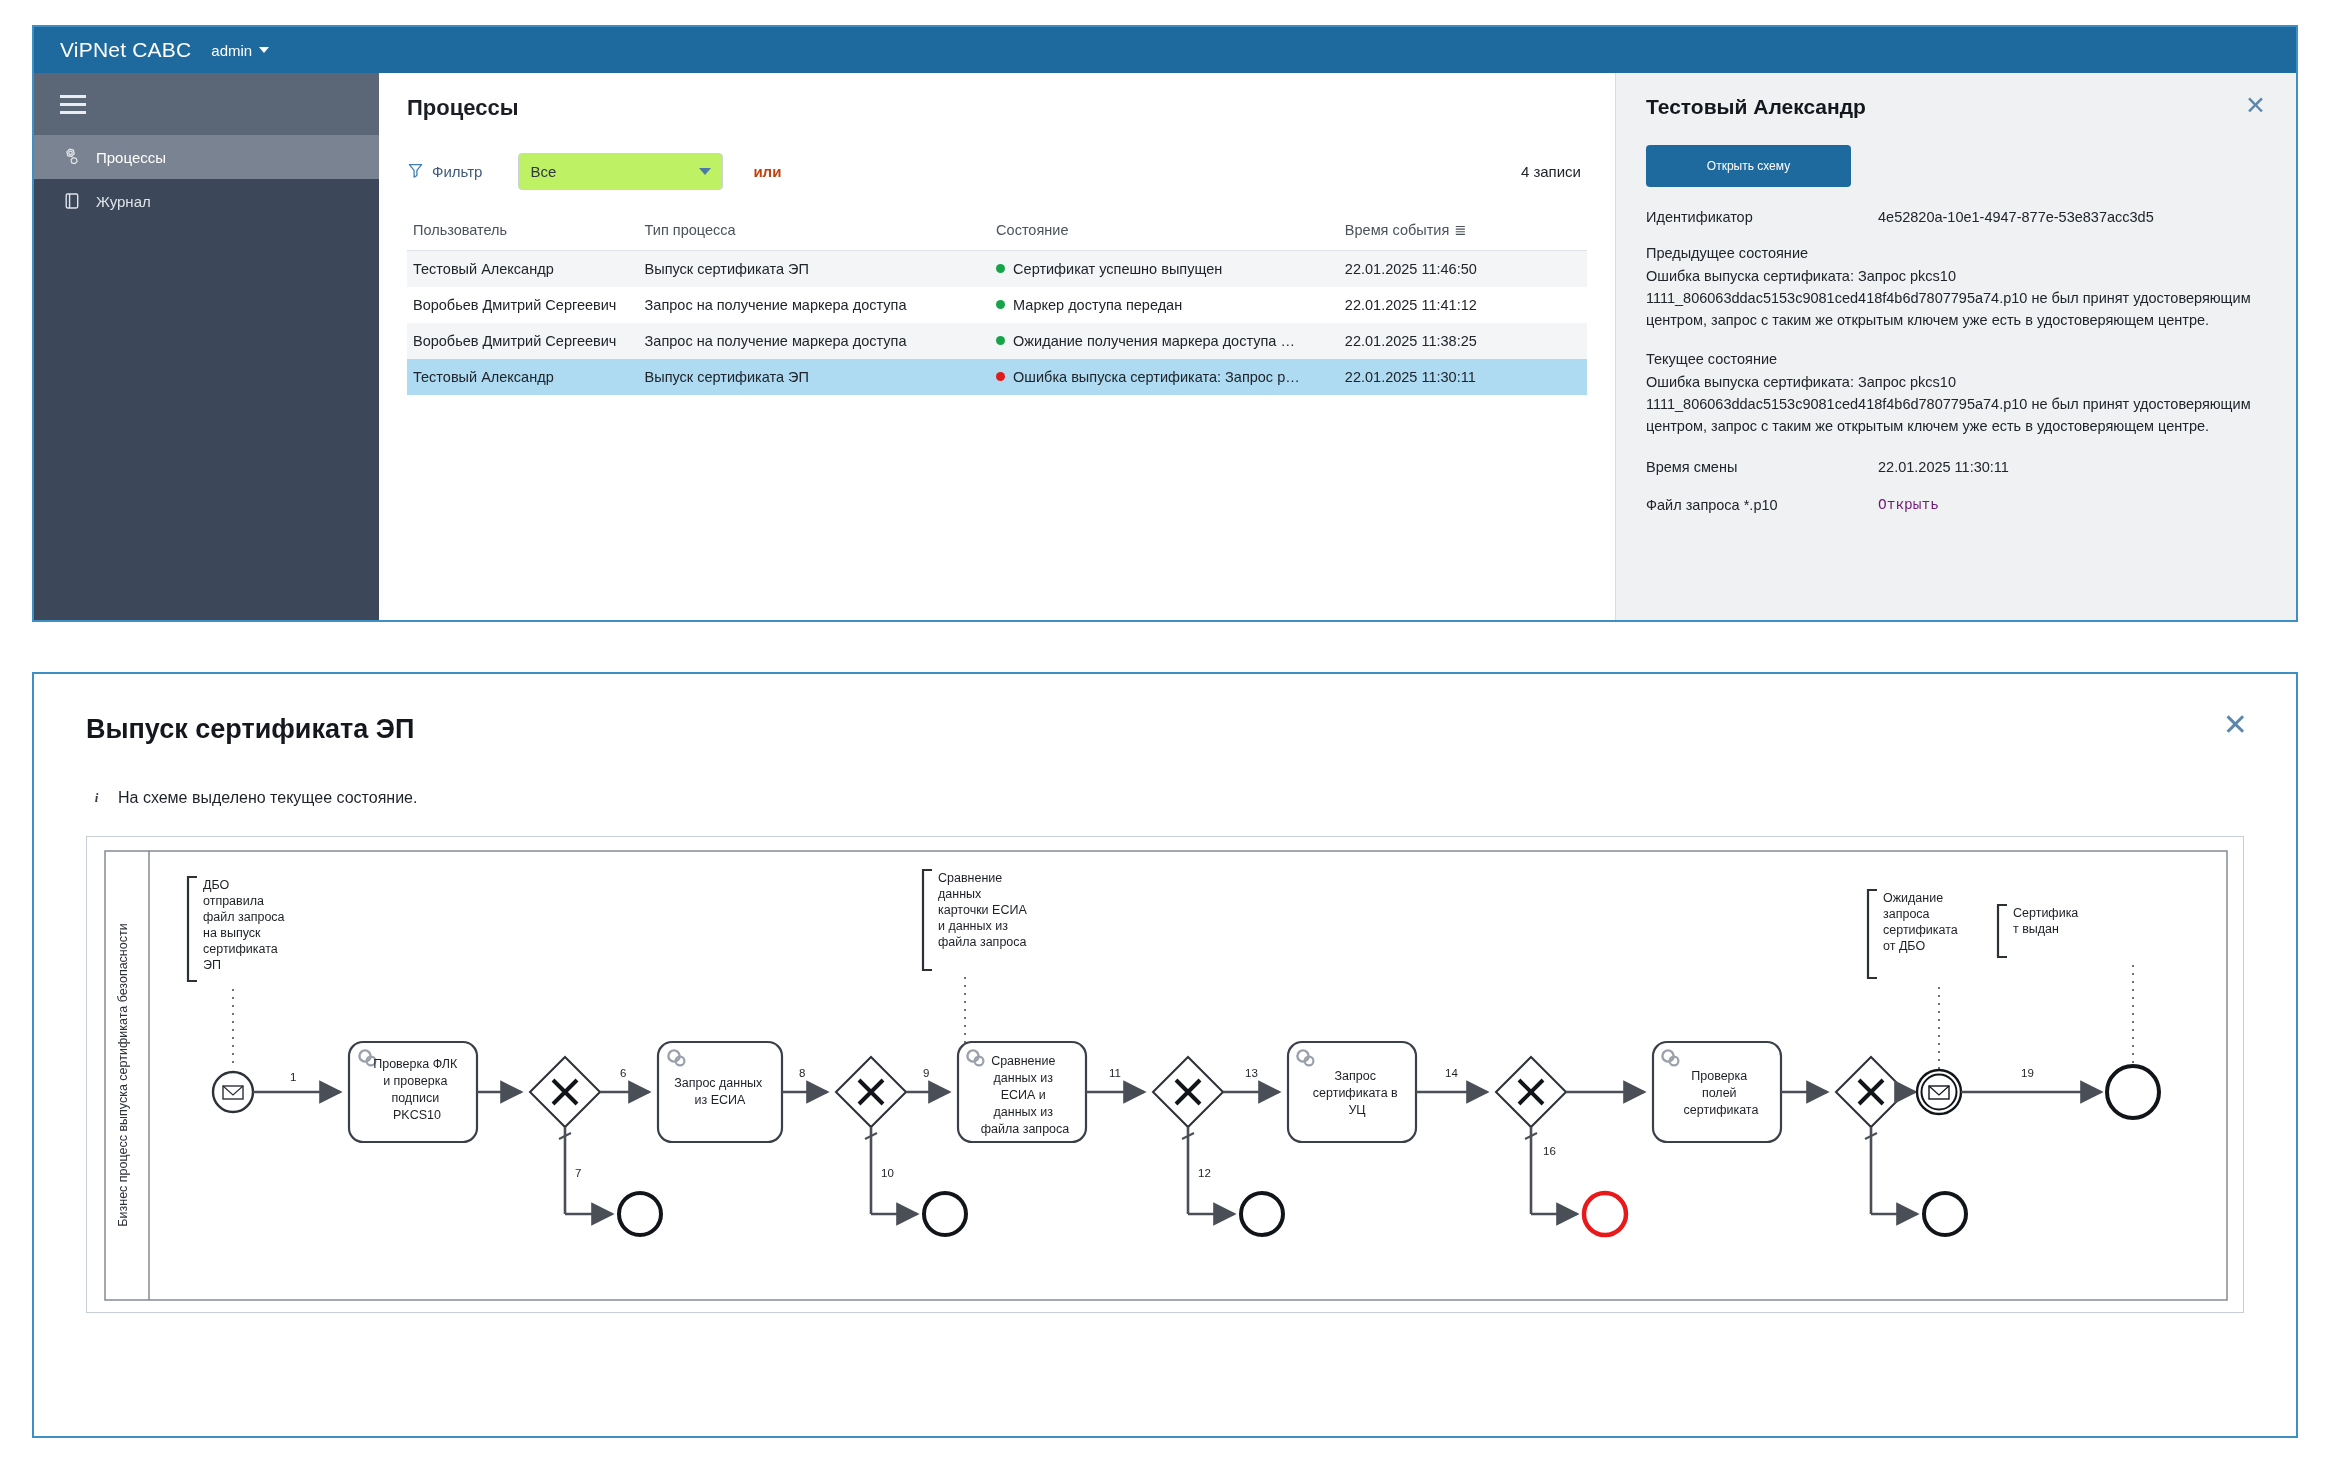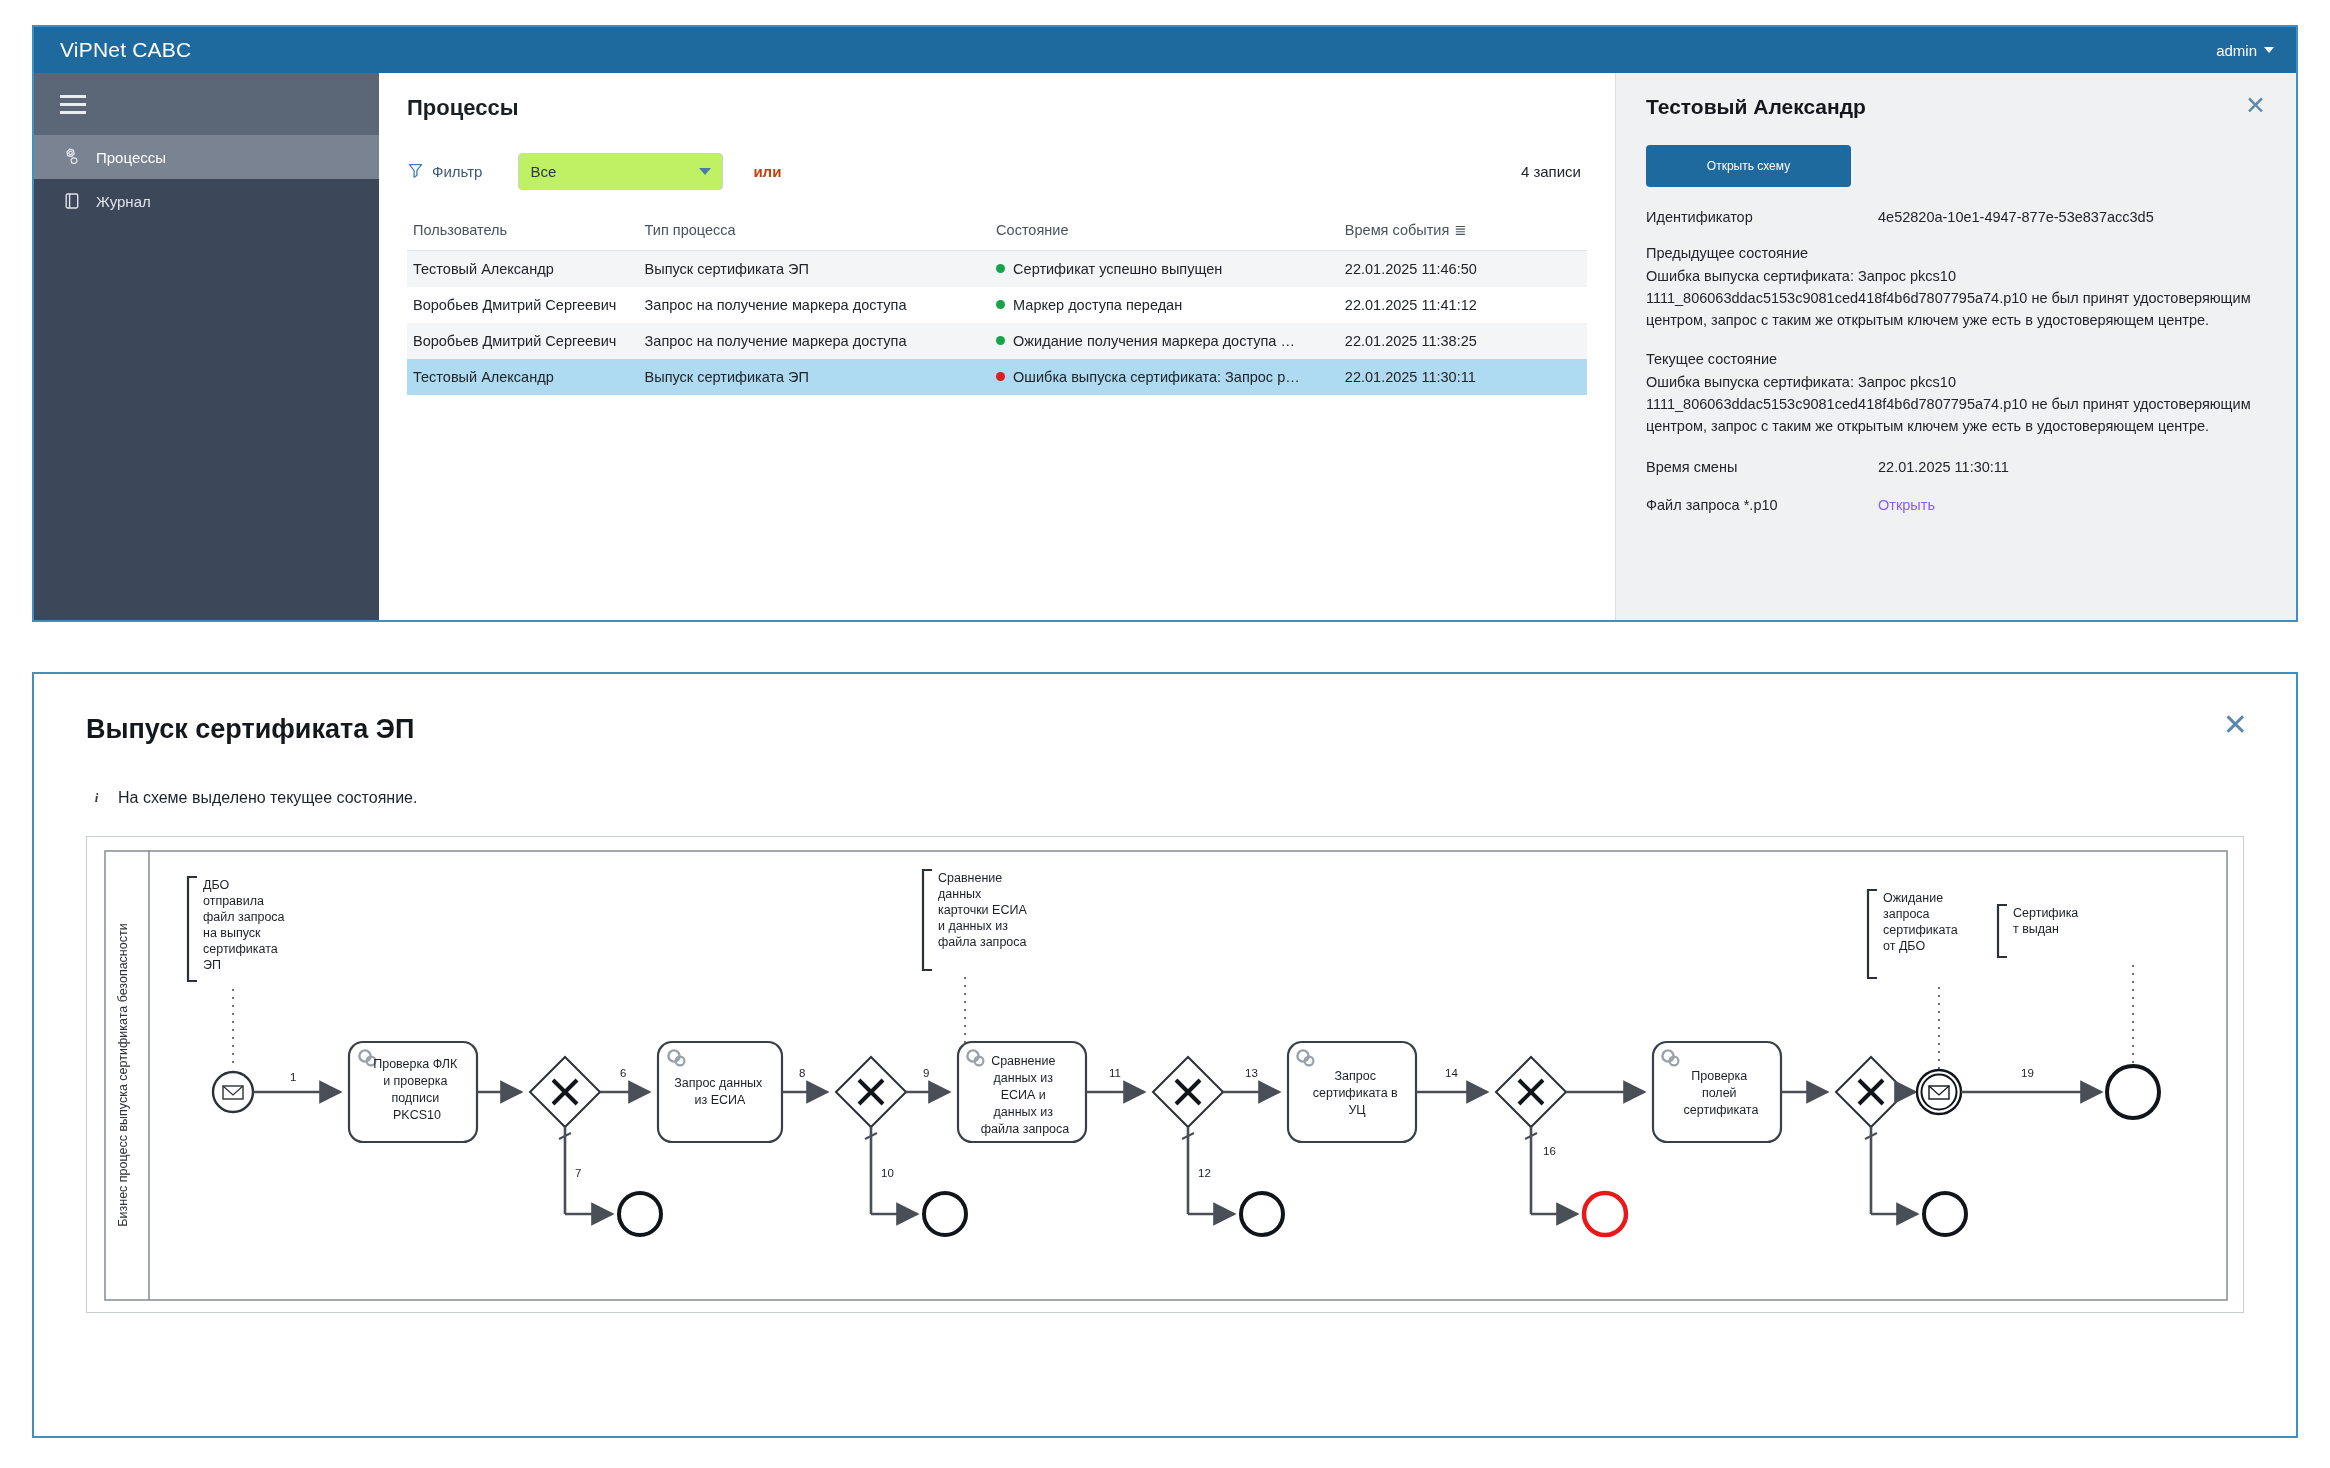--- a/index.html
+++ b/index.html
@@ -17,22 +17,23 @@
     left: 32px; top: 25px;
     width: 2266px; height: 597px;
     border: 2px solid #3d8fc4;
     background: #ffffff;
     overflow: hidden;
   }
   .topbar {
     height: 46px;
     background: #1e6a9e;
     display: flex; align-items: center;
-    justify-content: space-between;
+    justify-content: flex-start;
     padding: 0 22px 0 26px;
+    gap: 20px;
   }
   .topbar-title {
     color: #ffffff; font-size: 21px; font-weight: 400;
     letter-spacing: .2px;
   }
   .topbar-user {
     color: #ffffff; font-size: 15px; display: flex; align-items: center; gap: 7px;
   }
   .caret-dn {
     width: 0; height: 0;
@@ -125,21 +126,21 @@
     font-size: 25px; line-height: 20px; color: #5d87ab; cursor: pointer; font-weight: 300;
   }
   .open-scheme-btn {
     margin-top: 26px; height: 42px; width: 205px; background: #1e6a9e; color: #fff;
     border: 0; border-radius: 4px; font-size: 12px; cursor: pointer;
     font-family: "Liberation Sans", sans-serif;
   }
   .kv { display: flex; margin-top: 22px; font-size: 14.5px; color: #20252b; }
   .kv .k { width: 232px; flex: 0 0 232px; }
   .kv .v { flex: 1 1 auto; }
-  .kv .v.link { color: #8b5cf6; cursor: pointer; }
+  .kv .v.link { color: #701a75; cursor: pointer; font-family: Liberation Mono, monospace; }
   .blk { margin-top: 20px; font-size: 14.5px; color: #20252b; }
   .blk .blk-t { margin-bottom: 4px; }
   .blk .blk-b { line-height: 1.52; }
 
   
   .bpmn-window {
     position: absolute;
     left: 32px; top: 672px;
     width: 2266px; height: 766px;
     border: 2px solid #3d8fc4;

